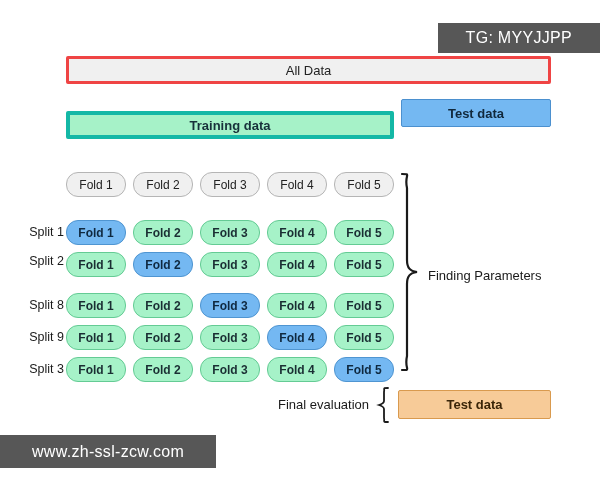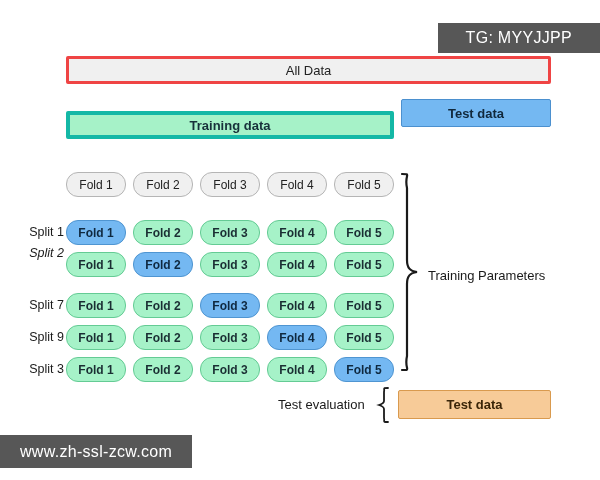--- a/index.html
+++ b/index.html
@@ -31,21 +31,21 @@
     top: 7px;
     height: 30px;
     padding: 0 28px;
     font-size: 16px;
     margin-top: 16px;
   }
   #wm-bottom {
     left: 0;
     bottom: 12px;
     height: 33px;
-    padding: 0 20px;
+    padding: 0 32px;
     font-size: 16px;
   }
 
   
   .bar {
     position: absolute;
     box-sizing: border-box;
     display: flex;
     align-items: center;
     justify-content: center;
@@ -225,30 +225,30 @@
       <div class="cell green">Fold 1</div>
       <div class="cell green">Fold 2</div>
       <div class="cell green">Fold 3</div>
       <div class="cell green">Fold 4</div>
       <div class="cell blue">Fold 5</div>
     </div>
   </div>
 
 <div id="split-labels">
     <div class="split-label" style="top: 224.5px;">Split 1</div>
-    <div class="split-label" style="top: 246px; font-style: italic;">Split 2</div>
-    <div class="split-label" style="top: 297.5px;">Split 7</div>
+    <div class="split-label" style="top: 254px;">Split 2</div>
+    <div class="split-label" style="top: 297.5px;">Split 8</div>
     <div class="split-label" style="top: 329.5px;">Split 9</div>
     <div class="split-label" style="top: 361.5px;">Split 3</div>
   </div>
 
 <svg class="brace-svg" id="brace-big" width="24" height="200" viewBox="0 0 24 200">
   <path d="M4 2 C14 2 6 2 9 16 L9 88 C9 96 12 99 19 100 C12 101 9 104 9 112
            L9 184 C6 198 14 198 4 198" fill="none" stroke="#1a1a1a" stroke-width="2.2" stroke-linecap="round"></path>
 </svg>
-<div id="finding-params-label">Training Parameters</div>
-
-<div id="final-eval-label">Test evaluation</div>
+<div id="finding-params-label">Finding Parameters</div>
+
+<div id="final-eval-label">Final evaluation</div>
 <svg class="brace-svg" id="brace-small" width="14" height="36" viewBox="0 0 14 36">
   <path d="M11 1 C5 1 8 1 7 5 L7 14 C7 16 5 17 2 18 C5 19 7 20 7 22
            L7 31 C8 35 5 35 11 35" fill="none" stroke="#1a1a1a" stroke-width="1.8" stroke-linecap="round"></path>
 </svg>
 <div class="bar" id="test-bar-final">Test data</div>
 
 </body></html>

